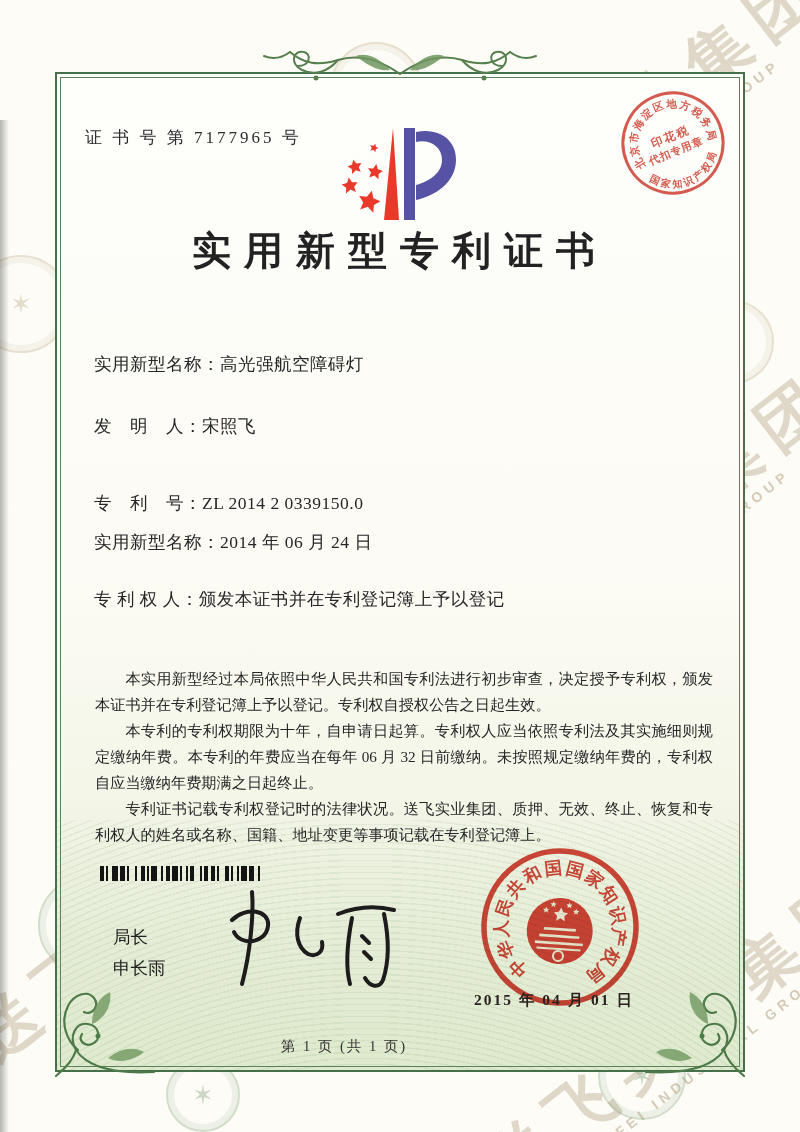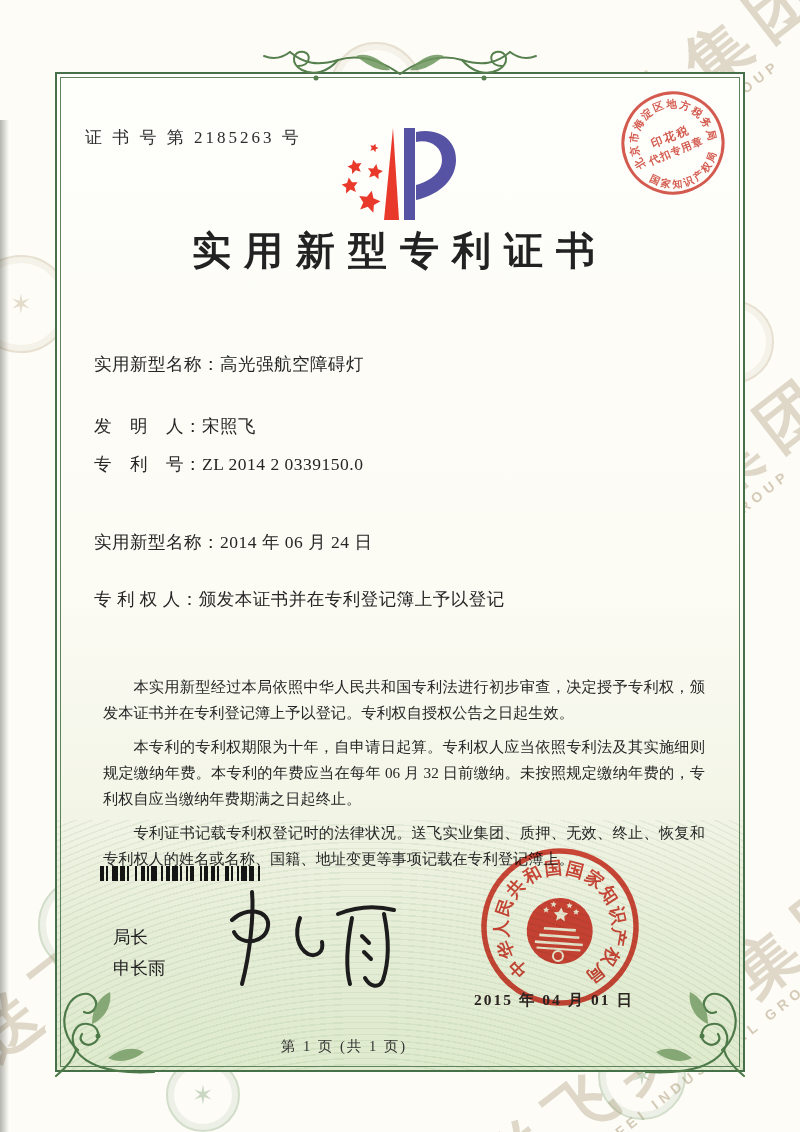--- a/index.html
+++ b/index.html
@@ -30,21 +30,21 @@
   
   .cert-no{position:absolute;left:85px;top:126px;font-size:17px;letter-spacing:3px;color:#2c2c2c;}
   .logo{position:absolute;left:322px;top:122px;}
   .title{position:absolute;left:0;top:224px;width:800px;text-align:center;
     font-size:39px;font-weight:600;letter-spacing:13px;color:#222;}
   .field{position:absolute;left:94px;font-size:17.5px;color:#262626;letter-spacing:0.5px;}
   .field .lab{}
   .field .val{}
   .bodytext{position:absolute;left:95px;top:666px;width:618px;font-size:15.2px;line-height:26px;
     color:#262626;text-align:justify;}
-  .bodytext p{margin:8px;text-indent:2em;}
+  .bodytext p{margin:0;text-indent:2em;}
   .barcode{position:absolute;left:100px;top:866px;height:15px;display:flex;align-items:stretch;}
   .barcode i{display:block;height:100%;}
   .signer{position:absolute;left:113px;top:922px;font-size:17.5px;line-height:31px;color:#222;}
   .signature{position:absolute;left:212px;top:882px;}
   .seal{position:absolute;left:460px;top:827px;transform:rotate(4deg);opacity:0.93;mix-blend-mode:multiply;}
   .seal-date{position:absolute;left:474px;top:990px;font-size:15.5px;font-weight:600;
     letter-spacing:2px;color:#2a2220;}
   .tax-stamp{position:absolute;left:608px;top:78px;transform:rotate(-22deg);opacity:0.88;mix-blend-mode:multiply;}
   .footer{position:absolute;left:0;top:1037px;width:688px;text-align:center;
     font-size:14.5px;letter-spacing:2px;color:#333;}
@@ -125,21 +125,21 @@
     <g fill="none" stroke="#4e7a49" stroke-width="2.2" stroke-linecap="round">
       <path d="M108 104 C 72 106 42 100 30 82 C 22 68 30 54 42 56 C 54 58 56 72 46 76 C 38 79 32 72 36 66"></path>
       <path d="M32 82 C 20 72 14 54 22 38 C 28 26 42 22 48 30 C 54 38 46 48 38 44"></path>
       <path d="M10 108 C 22 98 28 90 30 82"></path>
       <path d="M62 90 C 74 80 88 78 98 84 C 88 92 74 96 62 90 Z" fill="#6f975f" stroke="none" opacity="0.8"></path>
       <path d="M46 56 C 46 42 52 30 64 24 C 66 36 60 50 46 56 Z" fill="#6f975f" stroke="none" opacity="0.8"></path>
       <circle cx="52" cy="68" r="2.5" fill="#4e7a49" stroke="none"></circle>
     </g>
   </svg>
 
-  <div class="cert-no">证 书 号 第 2185263 号</div>
+  <div class="cert-no">证 书 号 第 7177965 号</div>
 
   <svg class="logo" width="156" height="116" viewBox="0 0 156 116">
     <defs>
       <polygon id="star" points="0,-10 2.94,-4.05 9.51,-3.09 4.76,1.55 5.88,8.09 0,4.3 -5.88,8.09 -4.76,1.55 -9.51,-3.09 -2.94,-4.05"></polygon>
     </defs>
     <use href="#star" fill="#e8392b" transform="translate(52,26) scale(0.45) rotate(18)"></use>
     <use href="#star" fill="#e8392b" transform="translate(33,45) scale(0.75) rotate(-14)"></use>
     <use href="#star" fill="#e8392b" transform="translate(53,50) scale(0.8) rotate(10)"></use>
     <use href="#star" fill="#e8392b" transform="translate(28,64) scale(0.85) rotate(-8)"></use>
     <use href="#star" fill="#e8392b" transform="translate(47,80) scale(1.15) rotate(14)"></use>
@@ -149,21 +149,21 @@
   </svg>
 
   <div class="title">实用新型专利证书</div>
 
   <div class="field" style="top:414px;">
     <span class="lab">发　明　人：</span><span class="val">宋照飞</span>
   </div>
   <div class="field" style="top:352px;">
     <span class="lab">实用新型名称：</span><span class="val">高光强航空障碍灯</span>
   </div>
-  <div class="field" style="top:452px;">
+  <div class="field" style="top:491px;">
     <span class="lab">专　利　号：</span><span class="val">ZL 2014 2 0339150.0</span>
   </div>
   <div class="field" style="top:530px;">
     <span class="lab">实用新型名称：</span><span class="val">2014 年 06 月 24 日</span>
   </div>
   <div class="field" style="top:587px;">
     <span class="lab">专 利 权 人：</span><span class="val">颁发本证书并在专利登记簿上予以登记</span>
   </div>
 
   <div class="bodytext">

